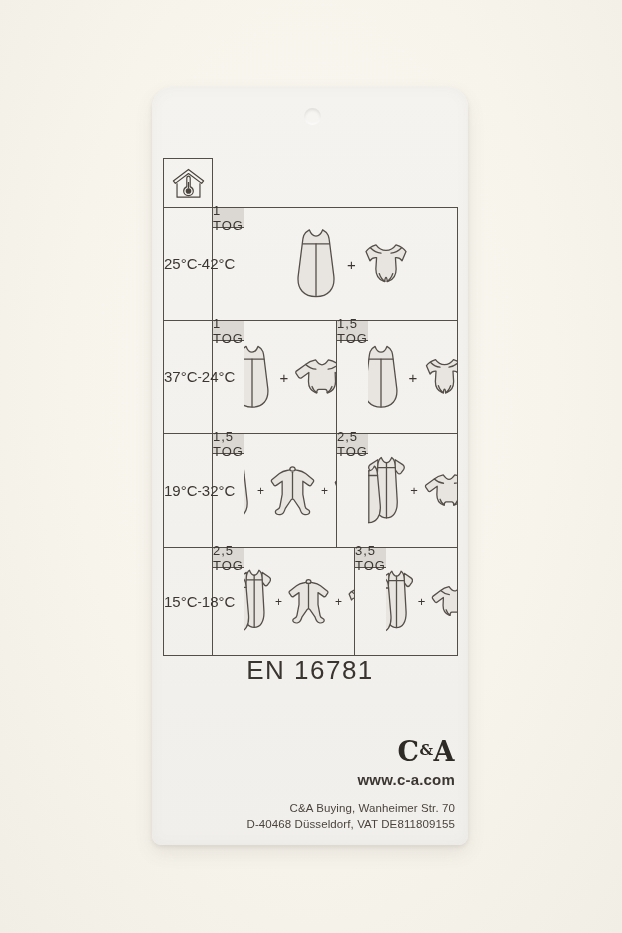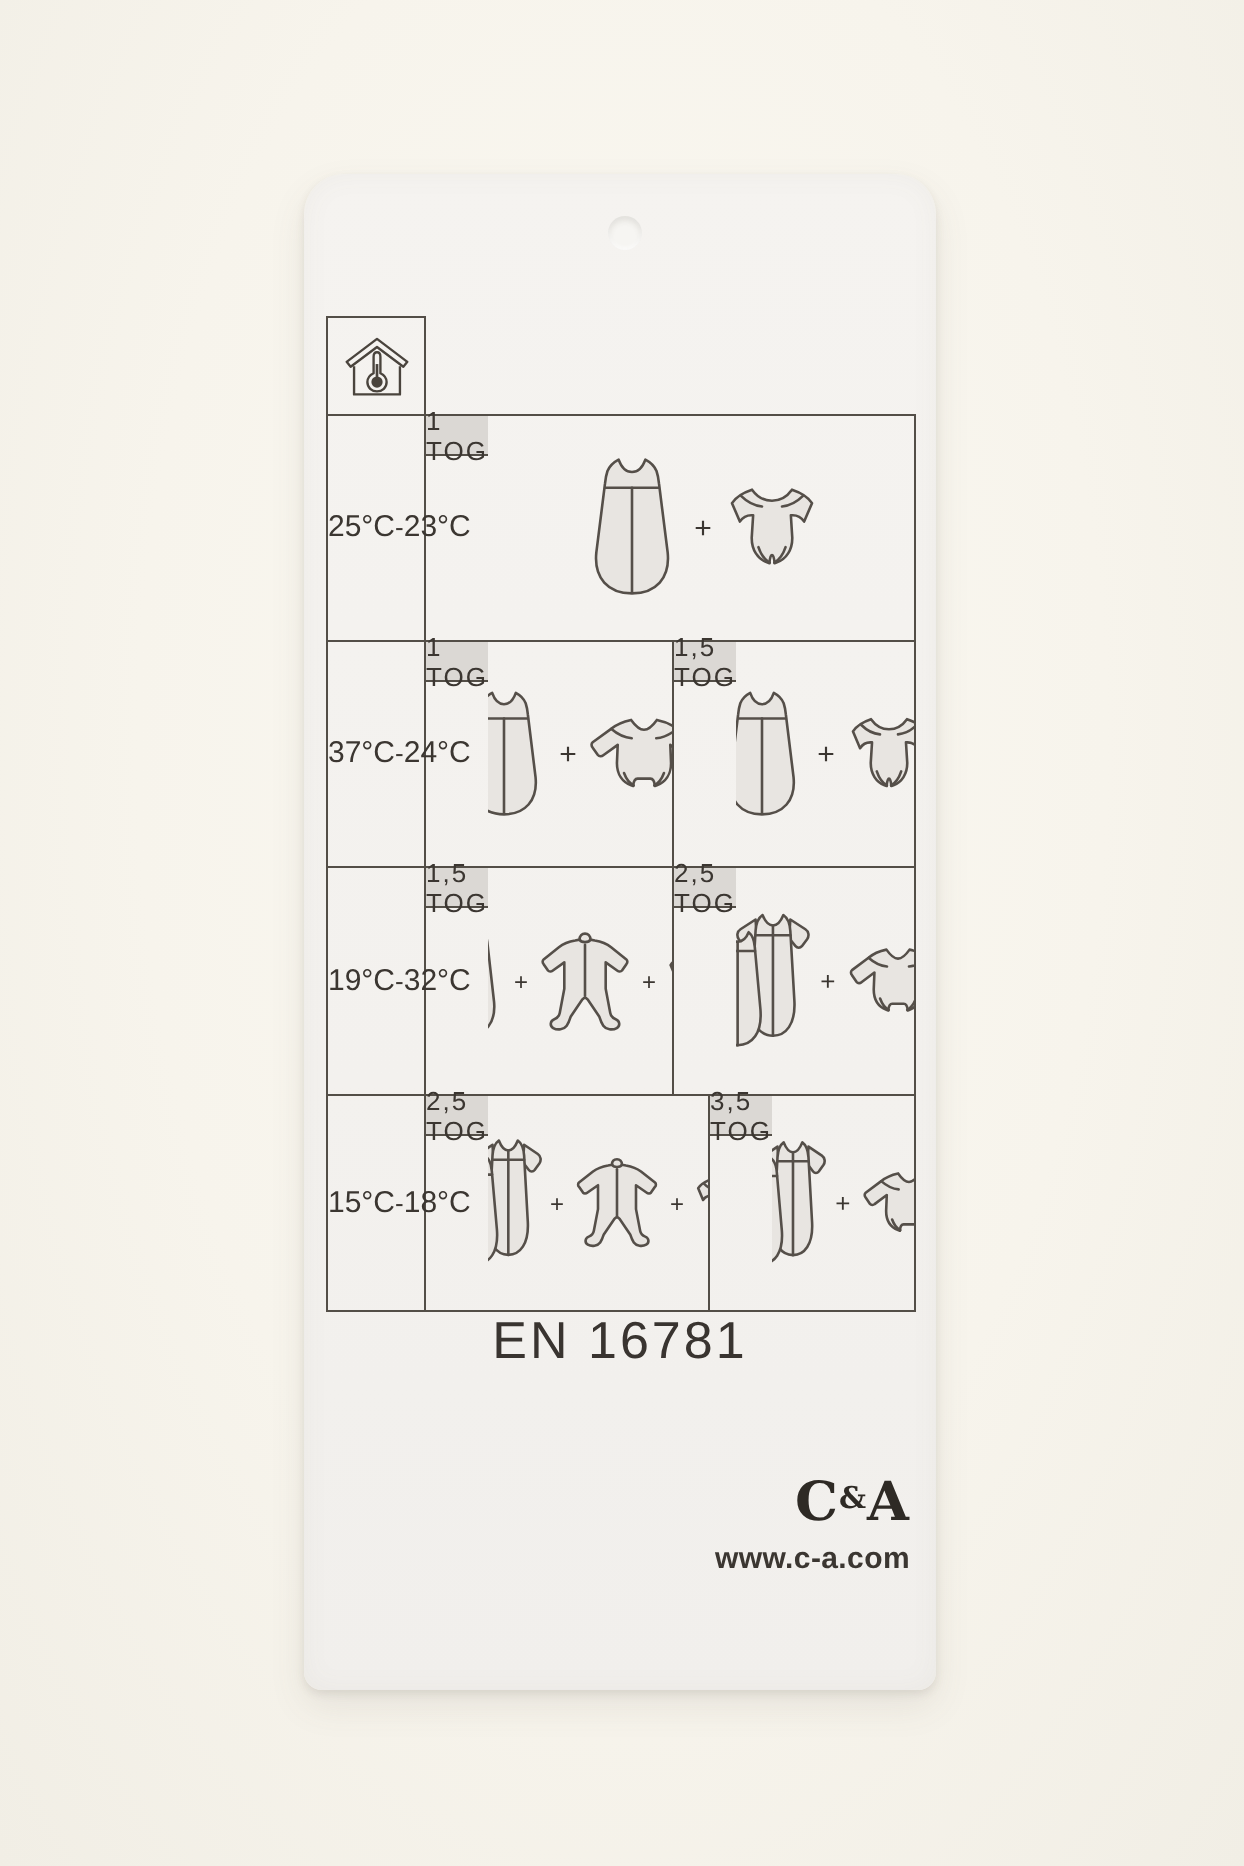--- a/index.html
+++ b/index.html
@@ -121,21 +121,21 @@
         <path d="M22.7,18 C22.7,14 27.3,14 27.3,18 L27.3,29.2 C30,30.5 31.5,32.6 31.5,35.2 C31.5,39 28.6,41.5 25,41.5 C21.4,41.5 18.5,39 18.5,35.2 C18.5,32.6 20,30.5 22.7,29.2 Z"></path>
         <circle cx="25" cy="35.2" r="3.8" fill="#4a443d" stroke="none"></circle>
         <path d="M25,23 L25,32" stroke-width="1.8"></path>
       </svg>
     </div>
 
     <div class="row r1">
       <div class="temp">
         <span>25°C</span>
         <span class="dash">-</span>
-        <span>23°C</span>
+        <span>42°C</span>
       </div>
       <div class="cells">
         <div class="cell c1">
           <div class="tog">1 TOG</div>
           <div class="garments">
               <svg class="garment g-sleeping-bag" fill="#e8e5e1" stroke="#554f49" stroke-width="1.3" stroke-linejoin="round" stroke-linecap="round">
                 <use href="#sym-sleeping-bag"></use>
               </svg>
               <span class="plus">+</span>
               <svg class="garment g-bodysuit-short" fill="#e8e5e1" stroke="#554f49" stroke-width="1.3" stroke-linejoin="round" stroke-linecap="round">
@@ -255,14 +255,18 @@
         </div>
       </div>
     </div>
   </div>
 
   <div class="standard">EN 16781</div>
 
   <div class="brand">
     <div class="logo"><span>C</span><span class="amp">&amp;</span><span>A</span></div>
     <div class="website">www.c-a.com</div>
+    <div class="address">
+      <div>C&amp;A Buying, Wanheimer Str. 70</div>
+      <div>D-40468 Düsseldorf, VAT DE811809155</div>
+    </div>
   </div>
 </div>
 
 </body></html>

